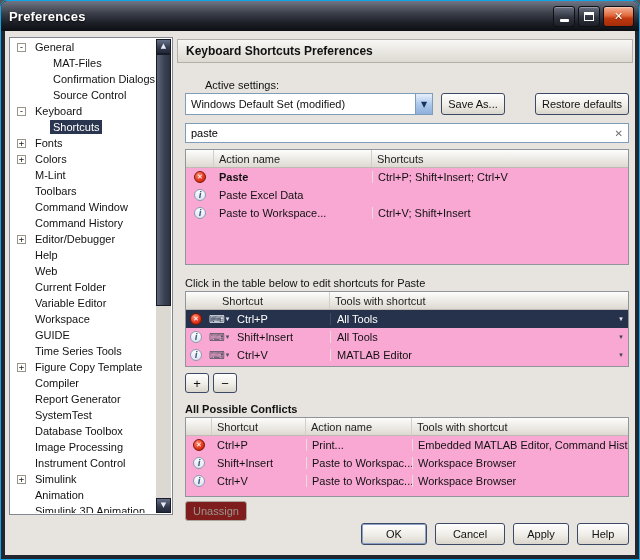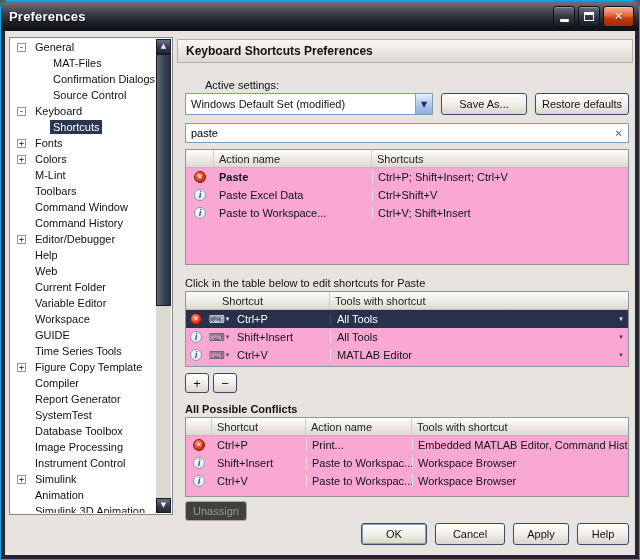--- a/index.html
+++ b/index.html
@@ -56,22 +56,22 @@
     border:1px solid #7F9DB9; display:flex; align-items:center; padding-left:5px; }
   .combo-arrow { margin-left:auto; width:17px; height:100%;
     background:linear-gradient(180deg,#e6f0fc,#aac6ea 55%,#8fb0dc); border-left:1px solid #7F9DB9;
     color:#15335f; font-size:8px; display:flex; align-items:center; justify-content:center;
     font-family:"DejaVu Sans",sans-serif; }
 
   .btn { height:22px; border:1px solid #3c4a66; border-radius:3px;
     background:linear-gradient(180deg,#fff,#efede7 55%,#dad6cd); color:#111; font-size:11px;
     display:inline-flex; align-items:center; justify-content:center; box-shadow:inset 0 1px 0 #fff; }
   .btn.default { box-shadow:inset 0 0 0 1px #8aa0c8, inset 0 1px 0 #fff;margin-left:14px; }
-  .btn.disabled { color:#9b978f; border-color:#aaa69d; background:#404040; box-shadow:none; }
-  .btn-saveas { position:absolute; left:264px; top:62px; width:86px; }
+  .btn.disabled { color:#9b978f; border-color:#aaa69d; background:#7f1d1d; box-shadow:none; }
+  .btn-saveas { position:absolute; left:264px; top:62px; width:64px; }
   .btn-restore { position:absolute; left:358px; top:62px; width:94px; }
 
   .search { position:absolute; left:8px; top:92px; width:444px; height:20px; background:#fff;
     border:1px solid #7F9DB9; display:flex; align-items:center; padding:0 5px; }
   .search input { flex:1; border:none; outline:none; font-size:11px; font-family:"Liberation Sans",sans-serif; background:transparent; }
   .search-clear { color:#6e6e6e; font-size:10px; font-family:"DejaVu Sans",sans-serif; }
 
   .tbl { position:absolute; background:#f9a8d4; border:1px solid #90959c; overflow:hidden; }
   .thead { display:flex; height:18px; background:linear-gradient(180deg,#fdfdfc,#e9e6e0 65%,#ddd9d2);
     border-bottom:1px solid #bfbbb3; }
@@ -315,21 +315,20 @@
               <span class="ico ico-error">✕</span>
             </div>
           <div class="td td-action bold">Paste</div>
           <div class="td td-short cell-sep">Ctrl+P; Shift+Insert; Ctrl+V</div>
         </div>
         <div class="tr">
           <div class="ico-cell">
               <span class="ico ico-info">i</span>
             </div>
           <div class="td td-action">Paste Excel Data</div>
-          <div class="td td-short cell-sep">Ctrl+Shift+V</div>
         </div>
         <div class="tr">
           <div class="ico-cell">
               <span class="ico ico-info">i</span>
             </div>
           <div class="td td-action">Paste to Workspace...</div>
           <div class="td td-short cell-sep">Ctrl+V; Shift+Insert</div>
         </div>
       </div>
 

